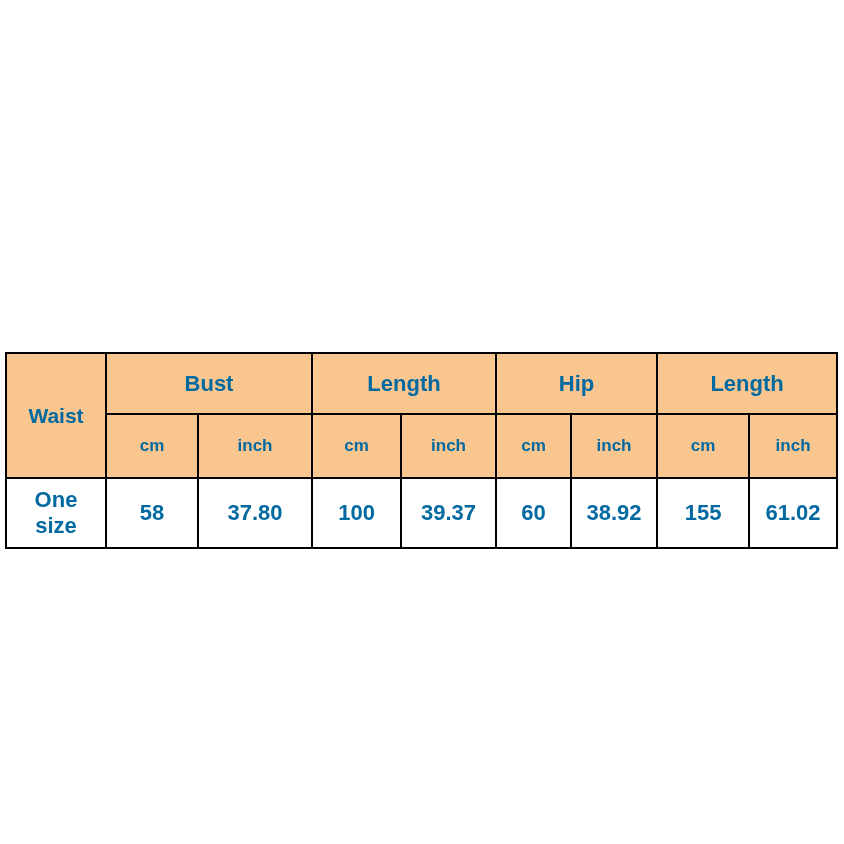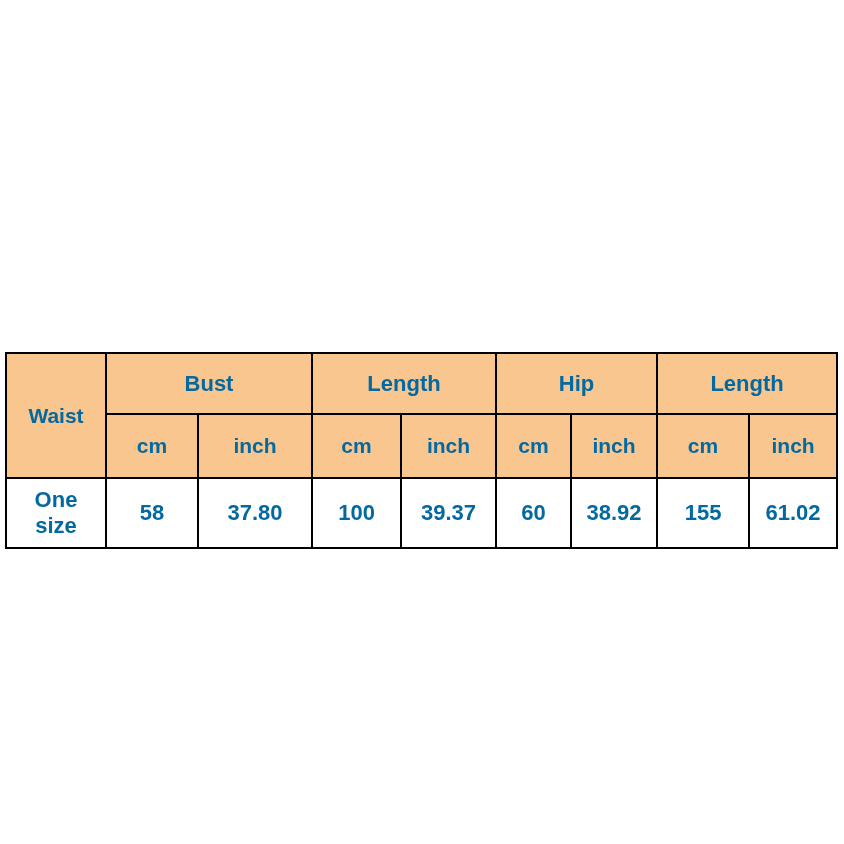--- a/index.html
+++ b/index.html
@@ -60,21 +60,21 @@
     font-size: 21px;
   }
 
   th.group-head {
     height: 43px;
     font-size: 22px;
   }
 
   th.unit-head {
     height: 46px;
-    font-size: 21px;
+    font-size: 17px;
   }
 
   
   tr.data-row td {
     background: #ffffff;
     height: 44px;
     font-size: 22px;
   }
 
   td.size-label {

